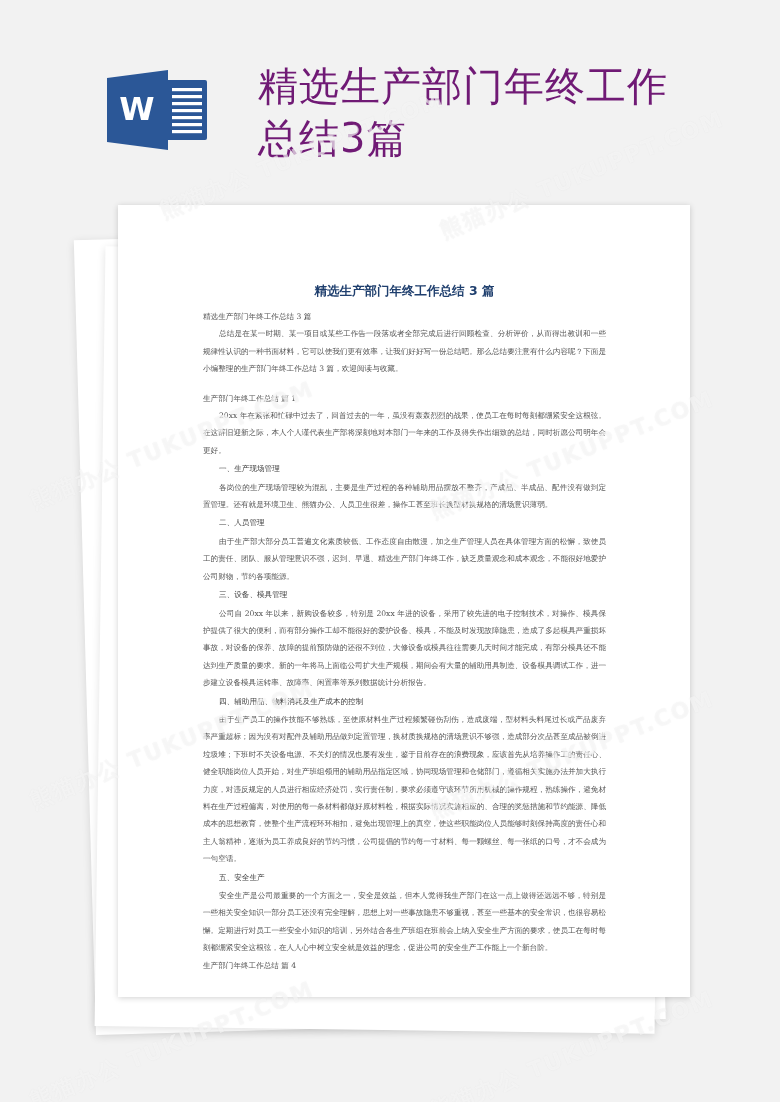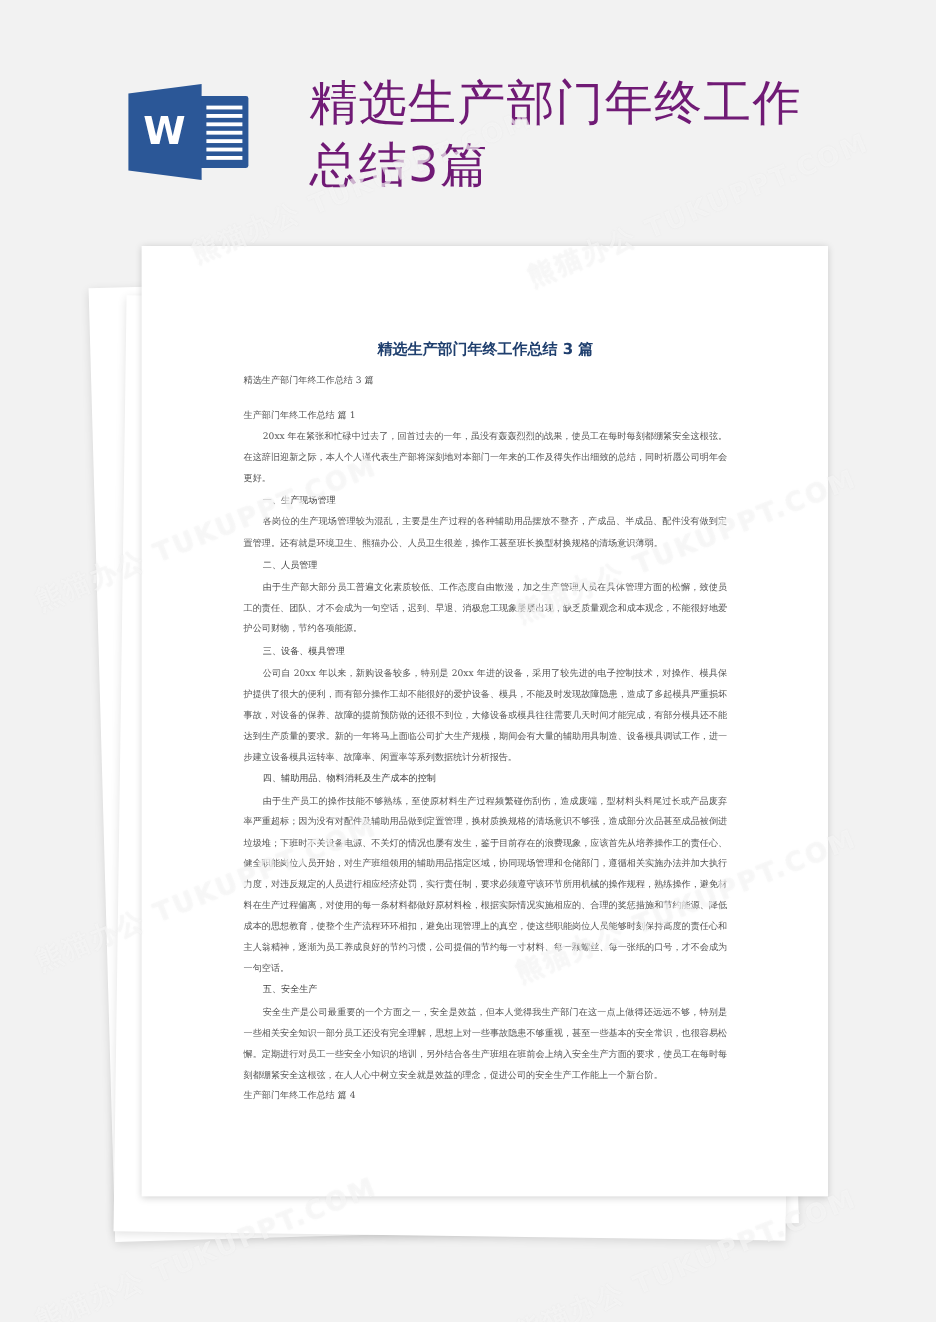--- a/index.html
+++ b/index.html
@@ -70,29 +70,30 @@
   <span>总结3篇</span>
 </h1>
 
 <div class="page-back p3"></div>
 <div class="page-back p2"></div>
 
 <div class="page-main">
   <div class="doc">
     <div class="doc-title">精选生产部门年终工作总结 3 篇</div>
     <p>精选生产部门年终工作总结 3 篇</p>
+    <p class="indent">总结是在某一时期、某一项目或某些工作告一段落或者全部完成后进行回顾检查、分析评价，从而得出教训和一些规律性认识的一种书面材料，它可以使我们更有效率，让我们好好写一份总结吧。那么总结要注意有什么内容呢？下面是小编整理的生产部门年终工作总结 3 篇，欢迎阅读与收藏。</p>
     <div class="gap"></div>
     <p>生产部门年终工作总结  篇 1</p>
     <p class="indent">20xx 年在紧张和忙碌中过去了，回首过去的一年，虽没有轰轰烈烈的战果，使员工在每时每刻都绷紧安全这根弦。在这辞旧迎新之际，本人个人谨代表生产部将深刻地对本部门一年来的工作及得失作出细致的总结，同时祈愿公司明年会更好。</p>
 
     <p class="sec">一、生产现场管理</p>
     <p class="indent">各岗位的生产现场管理较为混乱，主要是生产过程的各种辅助用品摆放不整齐，产成品、半成品、配件没有做到定置管理。还有就是环境卫生、熊猫办公、人员卫生很差，操作工甚至班长换型材换规格的清场意识薄弱。</p>
 
     <p class="sec">二、人员管理</p>
-    <p class="indent">由于生产部大部分员工普遍文化素质较低、工作态度自由散漫，加之生产管理人员在具体管理方面的松懈，致使员工的责任、团队、才不会成为一句空话，迟到、早退、消极怠工现象屡屡出现，缺乏质量观念和成本观念，不能很好地爱护公司财物，节约各项能源。</p>
+    <p class="indent">由于生产部大部分员工普遍文化素质较低、工作态度自由散漫，加之生产管理人员在具体管理方面的松懈，致使员工的责任、团队、服从管理意识不强，迟到、早退、精选生产部门年终工作，缺乏质量观念和成本观念，不能很好地爱护公司财物，节约各项能源。</p>
 
     <p class="sec">三、设备、模具管理</p>
     <p class="indent">公司自 20xx 年以来，新购设备较多，特别是 20xx 年进的设备，采用了较先进的电子控制技术，对操作、模具保护提供了很大的便利，而有部分操作工却不能很好的爱护设备、模具，不能及时发现故障隐患，造成了多起模具严重损坏事故，对设备的保养、故障的提前预防做的还很不到位，大修设备或模具往往需要几天时间才能完成，有部分模具还不能达到生产质量的要求。新的一年将马上面临公司扩大生产规模，期间会有大量的辅助用具制造、设备模具调试工作，进一步建立设备模具运转率、故障率、闲置率等系列数据统计分析报告。</p>
 
     <p class="sec">四、辅助用品、物料消耗及生产成本的控制</p>
     <p class="indent">由于生产员工的操作技能不够熟练，至使原材料生产过程频繁碰伤刮伤，造成废端，型材料头料尾过长或产品废弃率严重超标；因为没有对配件及辅助用品做到定置管理，换材质换规格的清场意识不够强，造成部分次品甚至成品被倒进垃圾堆；下班时不关设备电源、不关灯的情况也屡有发生，鉴于目前存在的浪费现象，应该首先从培养操作工的责任心、健全职能岗位人员开始，对生产班组领用的辅助用品指定区域，协同现场管理和仓储部门，遵循相关实施办法并加大执行力度，对违反规定的人员进行相应经济处罚，实行责任制，要求必须遵守该环节所用机械的操作规程，熟练操作，避免材料在生产过程偏离，对使用的每一条材料都做好原材料检，根据实际情况实施相应的、合理的奖惩措施和节约能源、降低成本的思想教育，使整个生产流程环环相扣，避免出现管理上的真空，使这些职能岗位人员能够时刻保持高度的责任心和主人翁精神，逐渐为员工养成良好的节约习惯，公司提倡的节约每一寸材料、每一颗螺丝、每一张纸的口号，才不会成为一句空话。</p>
 
     <p class="sec">五、安全生产</p>
     <p class="indent">安全生产是公司最重要的一个方面之一，安全是效益，但本人觉得我生产部门在这一点上做得还远远不够，特别是一些相关安全知识一部分员工还没有完全理解，思想上对一些事故隐患不够重视，甚至一些基本的安全常识，也很容易松懈。定期进行对员工一些安全小知识的培训，另外结合各生产班组在班前会上纳入安全生产方面的要求，使员工在每时每刻都绷紧安全这根弦，在人人心中树立安全就是效益的理念，促进公司的安全生产工作能上一个新台阶。</p>
 

